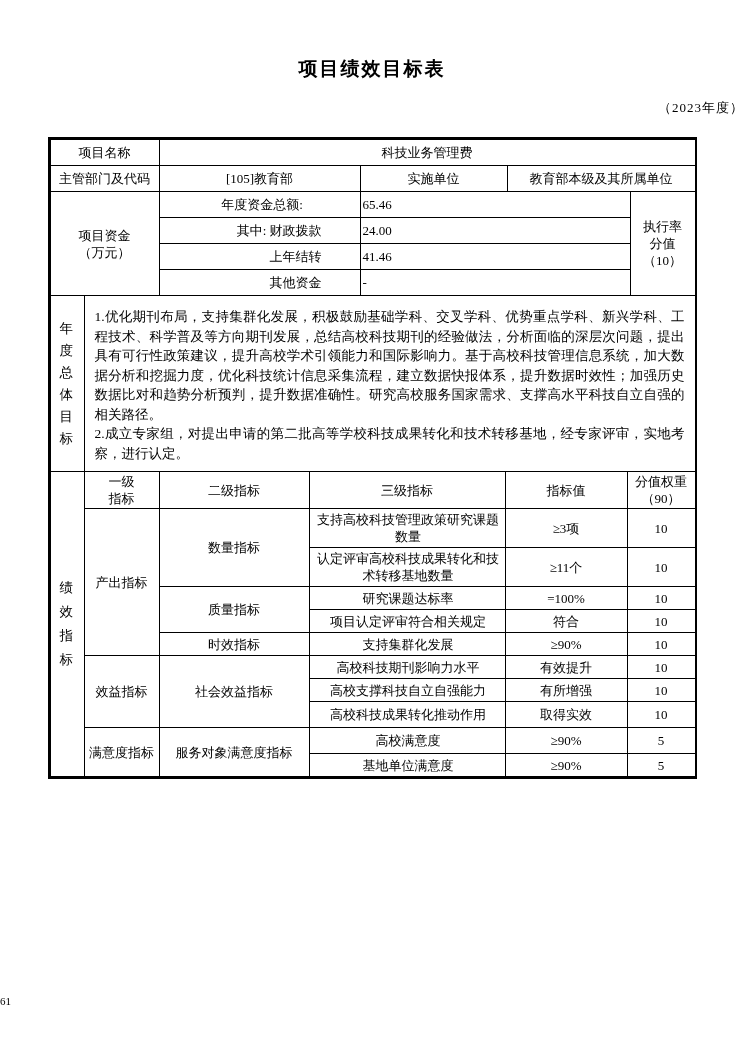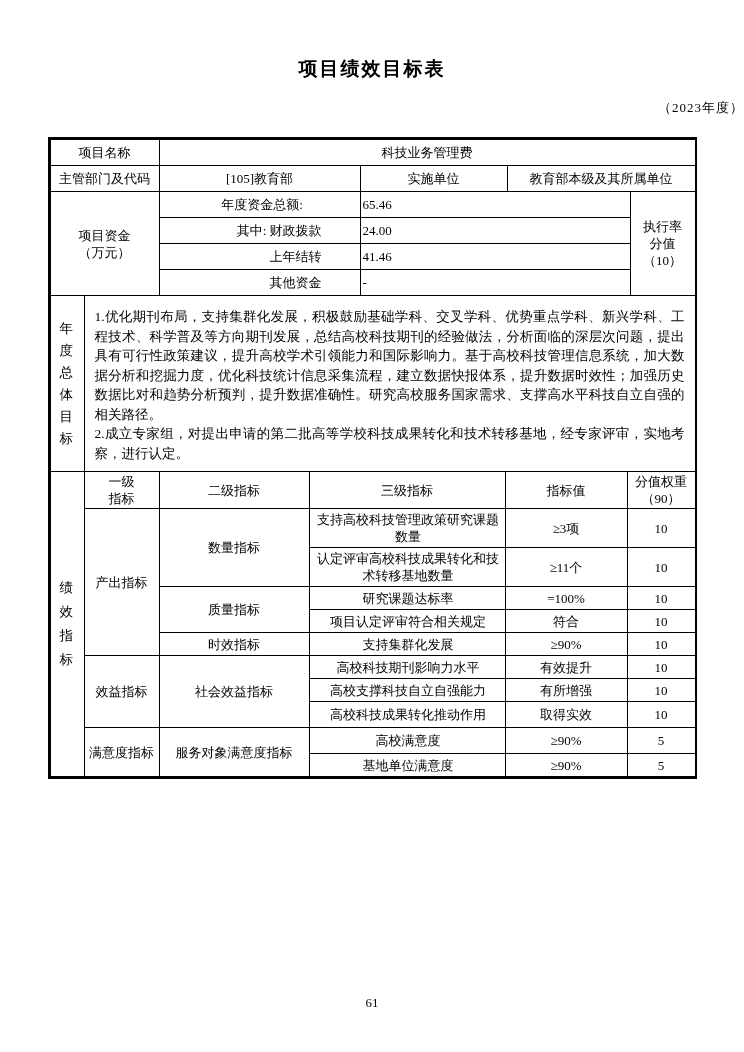--- a/index.html
+++ b/index.html
@@ -67,22 +67,21 @@
   .stack span{display:block;line-height:17px;}
   .r26{height:26px;}
   .r-hdr{height:36px;}
   .r-tall{height:39px;}
   .r-s{height:23px;}
   .r-m{height:26px;}
   .page-footer{
     position:absolute;
     left:0;right:0;
     top:995px;
-    text-align:center;
-    font-size:13px;
+    font-size:11px;
   }
 </style>
 </head>
 <body>
 
 <div class="doc-title">项目绩效目标表</div>
 <div class="doc-subtitle">（2023年度）</div>
 
 <div class="tbl-container">
 

